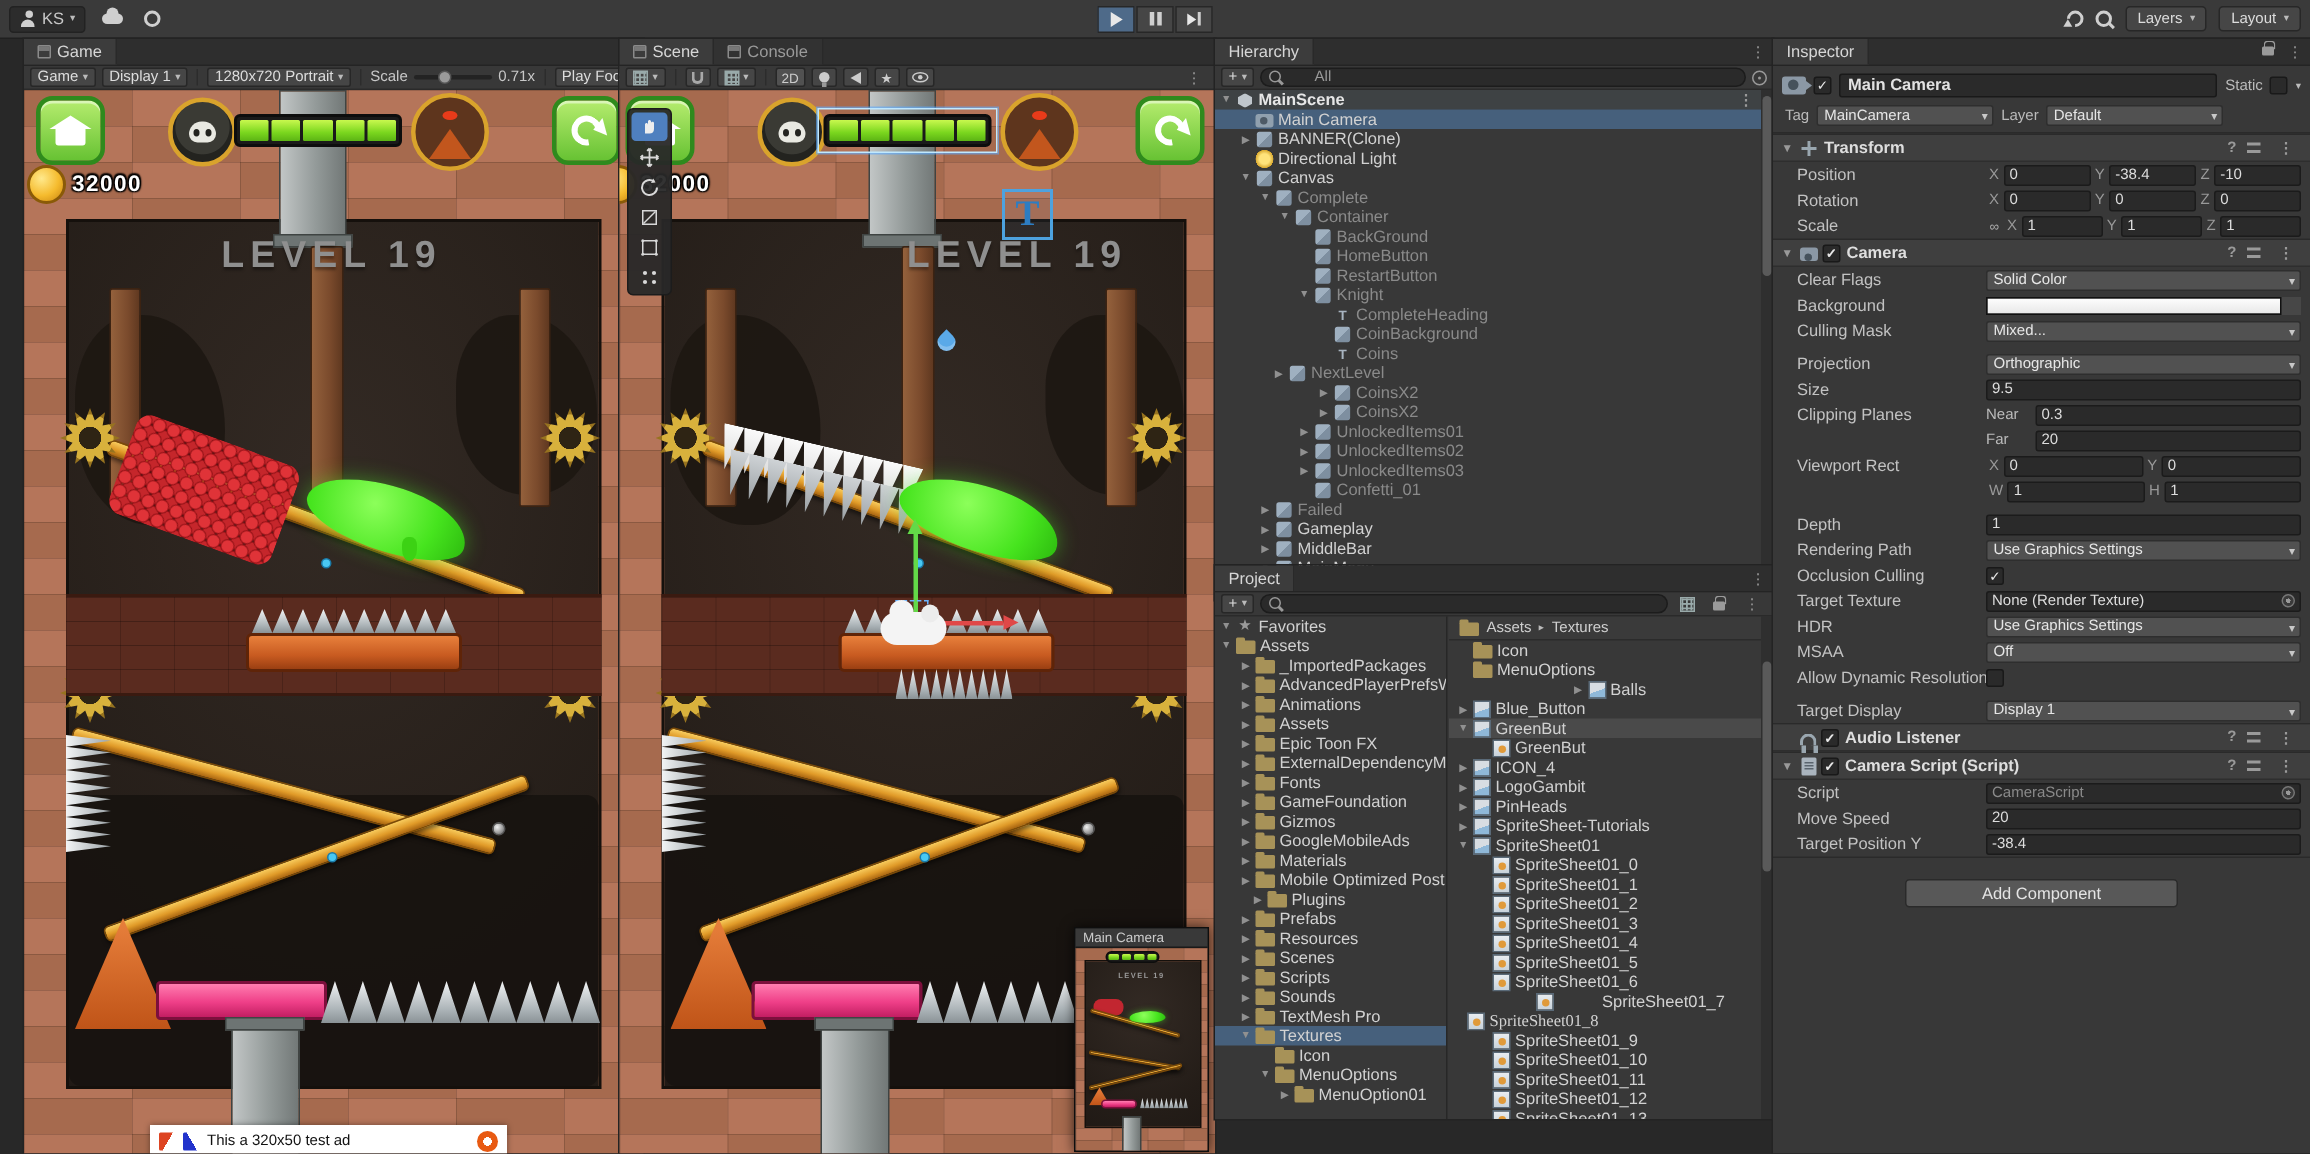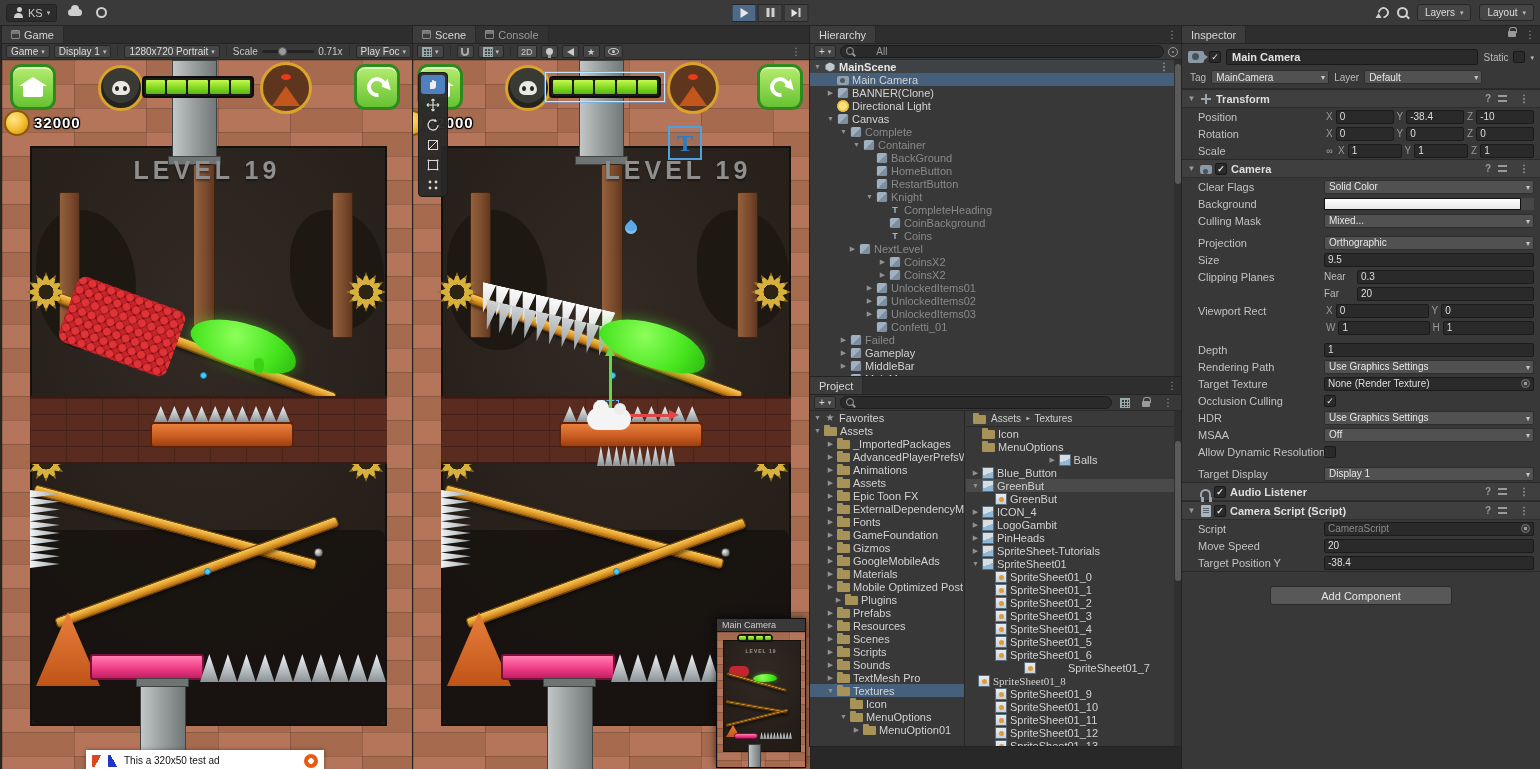--- a/index.html
+++ b/index.html
@@ -232,21 +232,21 @@
         <span>Layers</span>
         <span class="car"></span>
       </div>
     <div class="ddpill">
         <span>Layout</span>
         <span class="car"></span>
       </div>
   </div>
 </div>
 
-<div class="panel" id="game-panel" style="left:2px;top:26px;width:413px;height:743px">
+<div class="panel" id="game-panel" style="left:16px;top:26px;width:413px;height:743px">
   <div class="tabbar">
     <div class="tab">
         <span class="ticon"></span>
         <span>Game</span>
       </div>
     <span class="spacer"></span>
   </div>
   <div class="toolrow">
     <div class="mini-dd">
         <span>Game</span>
@@ -1118,32 +1118,32 @@
               <span class="ibox">1</span>
             </span>
           </div>
           <div class="irow">
             <span class="ilabel">Rendering Path</span>
             <span class="ifield">
               <span class="ddx">Use Graphics Settings</span>
             </span>
           </div>
           <div class="irow">
+            <span class="ilabel">Occlusion Culling</span>
+            <span class="ifield">
+              <span class="chk on"></span>
+            </span>
+          </div>
+          <div class="irow">
             <span class="ilabel">Target Texture</span>
             <span class="ifield">
               <span class="objf">
                 <span>None (Render Texture)</span>
                 <span class="objpick"></span>
               </span>
-            </span>
-          </div>
-          <div class="irow">
-            <span class="ilabel">Occlusion Culling</span>
-            <span class="ifield">
-              <span class="chk on"></span>
             </span>
           </div>
           <div class="irow">
             <span class="ilabel">HDR</span>
             <span class="ifield">
               <span class="ddx">Use Graphics Settings</span>
             </span>
           </div>
           <div class="irow">
             <span class="ilabel">MSAA</span>

